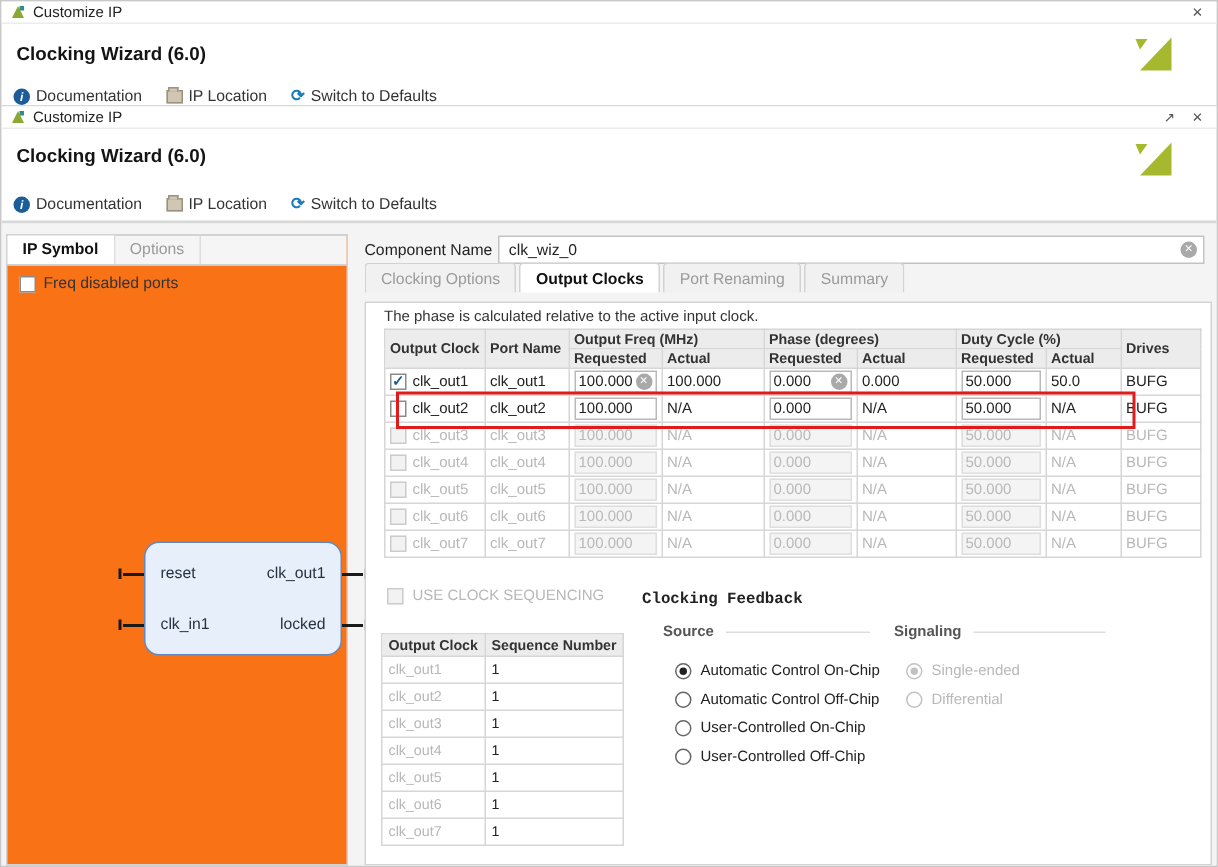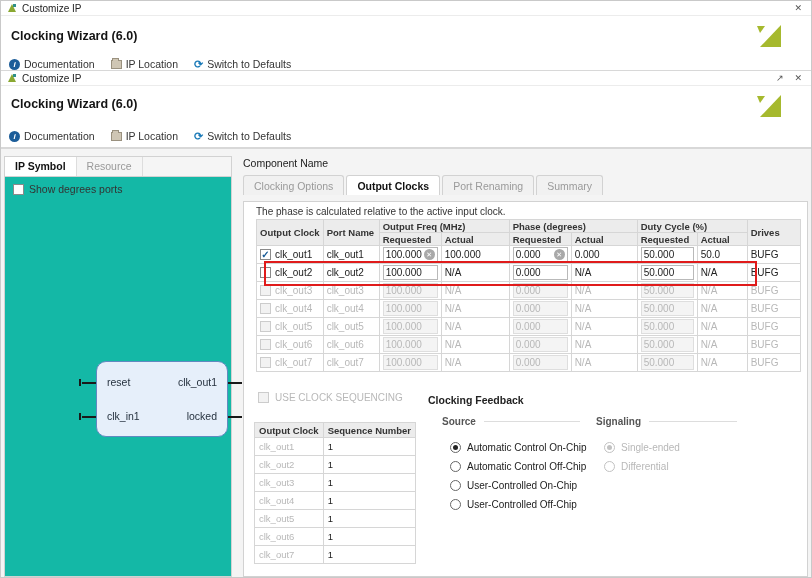--- a/index.html
+++ b/index.html
@@ -28,21 +28,21 @@
                 position:relative; }
   .ico-folder::before { content:""; position:absolute; top:-3px; left:0; width:5px; height:2px;
                         background:#cfc6b4; border:1px solid #9a917f; border-bottom:none; }
   .ico-refresh { color:#1c7bb8; font-weight:bold; font-size:11px; line-height:10px; }
 
   .sep { position:absolute; left:0; right:0; height:2px; background:#d8d8d8; }
   .body-bg { position:absolute; left:0; right:0; top:148px; bottom:0; background:#f4f4f4; }
 
   
   .left-panel { position:absolute; left:3px; top:155px; width:228px; bottom:0;
-                background:#14b8a6; border:1px solid #d2d2d2; }
+                background:#f97316; border:1px solid #d2d2d2; }
   .lp-tabs { display:flex; border-bottom:1px solid #d2d2d2; background:#f5f5f5; height:20px; }
   .lp-tab { padding:3px 10px; font-size:10.5px; color:#999; border-right:1px solid #ddd; }
   .lp-tab.active { background:#fff; color:#111; font-weight:bold; }
   .lp-check { display:flex; gap:5px; align-items:center; padding:6px 8px; font-size:10.5px; color:#333; }
 
   .cb { width:11px; height:11px; border:1px solid #8a8a8a; background:#fff; display:inline-flex;
         align-items:center; justify-content:center; position:relative; flex:0 0 auto; }
   .cb.checked::after { content:"✓"; color:#155a96; font-size:10px; font-weight:bold; line-height:1; }
   .cb.off { border-color:#cccccc; background:#f2f2f2; }
 
@@ -98,21 +98,21 @@
   .seq-wrap { position:absolute; left:10px; top:220px; }
   .seq-table { font-size:9.5px; table-layout:fixed; }
   .seq-table th, .seq-table td { border:1px solid #d6d6d6; padding:0 4px; white-space:nowrap;
                                  overflow:hidden; }
   .seq-table th { background:#ececec; font-weight:bold; text-align:left; height:15px; color:#333; }
   .seq-table td { height:18px; }
   .seq-table .sclk { color:#b8b8b8; }
   .seq-table .sval { color:#222; background:#fff; }
 
   
-  .fb-title { position:absolute; left:184px; top:192px; font-size:10.5px; font-weight:bold; color:#222; }
+  .fb-title { position:absolute; left:184px; top:192px; font-size:10.5px; font-weight:bold; color:#222;font-family:Liberation Mono, monospace; }
   .sec-label { position:absolute; display:flex; align-items:center; gap:8px; font-size:10px;
                font-weight:bold; color:#555; }
   .sec-label .line { height:1px; background:#ddd; }
   .opt { position:absolute; display:flex; gap:6px; align-items:center; font-size:10px; color:#222; }
   .opt.dis { color:#b8b8b8; }
   .radio { width:11px; height:11px; border:1px solid #666; border-radius:50%; background:#fff;
            position:relative; flex:0 0 auto; }
   .radio.sel::after { content:""; position:absolute; left:2px; top:2px; width:5px; height:5px;
                       border-radius:50%; background:#222; }
   .radio.disb { border-color:#c2c2c2; }
@@ -189,25 +189,25 @@
       <span class="ico-refresh">⟳</span>
       <span>Switch to Defaults</span>
     </span>
   </div>
   <div class="sep" style="top:146px;"></div>
   <div class="body-bg"></div>
 
   <div class="left-panel">
     <div class="lp-tabs">
       <span class="lp-tab active">IP Symbol</span>
-      <span class="lp-tab">Resource</span>
+      <span class="lp-tab">Options</span>
     </div>
     <div class="lp-check">
       <span class="cb"></span>
-      <span>Show degrees ports</span>
+      <span>Freq disabled ports</span>
     </div>
     <div class="diagram">
       <div class="ip-box">
         <span class="port-label" style="left:10px; top:14px;">reset</span>
         <span class="port-label" style="left:10px; top:48px;">clk_in1</span>
         <span class="port-label" style="right:10px; top:14px;">clk_out1</span>
         <span class="port-label" style="right:10px; top:48px;">locked</span>
         <div class="stub" style="left:-15px; top:20px;"></div>
         <div class="tick" style="left:-18px; top:17px;"></div>
         <div class="stub" style="left:-15px; top:54px;"></div>
@@ -215,20 +215,24 @@
         <div class="stub" style="right:-15px; top:20px;"></div>
         <div class="tick" style="right:-18px; top:17px;"></div>
         <div class="stub" style="right:-15px; top:54px;"></div>
         <div class="tick" style="right:-18px; top:51px;"></div>
       </div>
     </div>
   </div>
 
   <div class="comp-row">
     <span class="lbl">Component Name</span>
+    <div class="comp-input">
+      <span>clk_wiz_0</span>
+      <span class="clr">✕</span>
+    </div>
   </div>
 
   <div class="main-tabs">
     <span class="main-tab">Clocking Options</span>
     <span class="main-tab active">Output Clocks</span>
     <span class="main-tab">Port Renaming</span>
     <span class="main-tab">Summary</span>
   </div>
 
   <div class="tab-panel">

